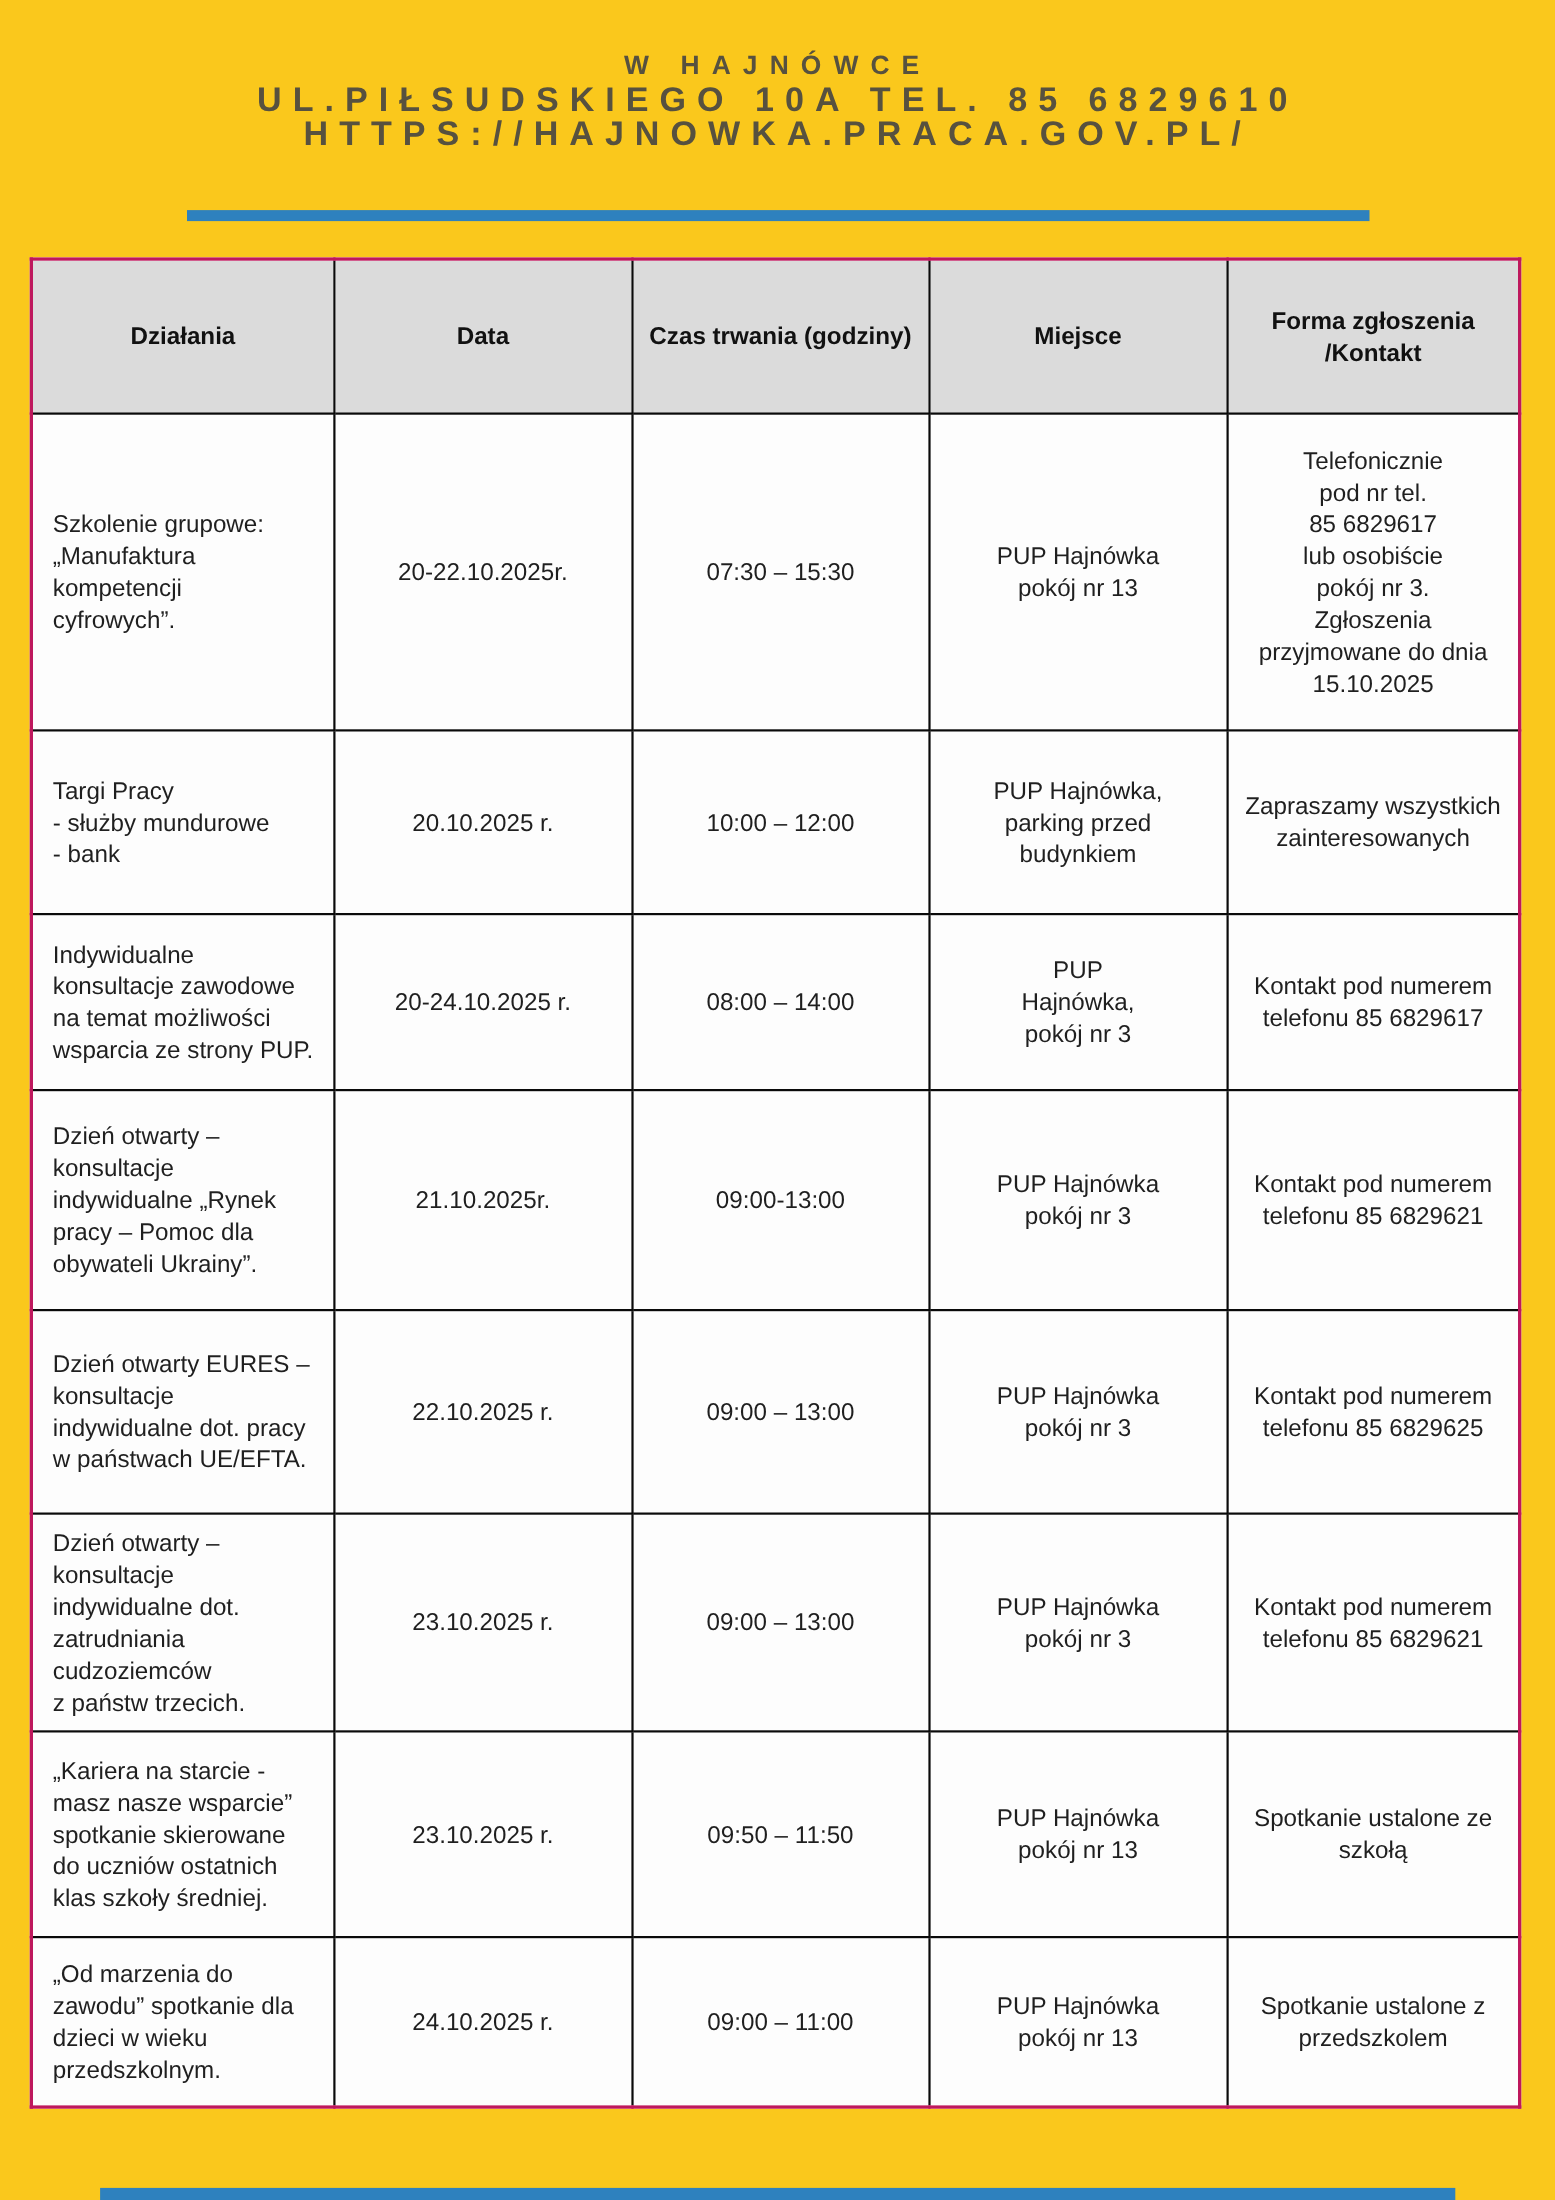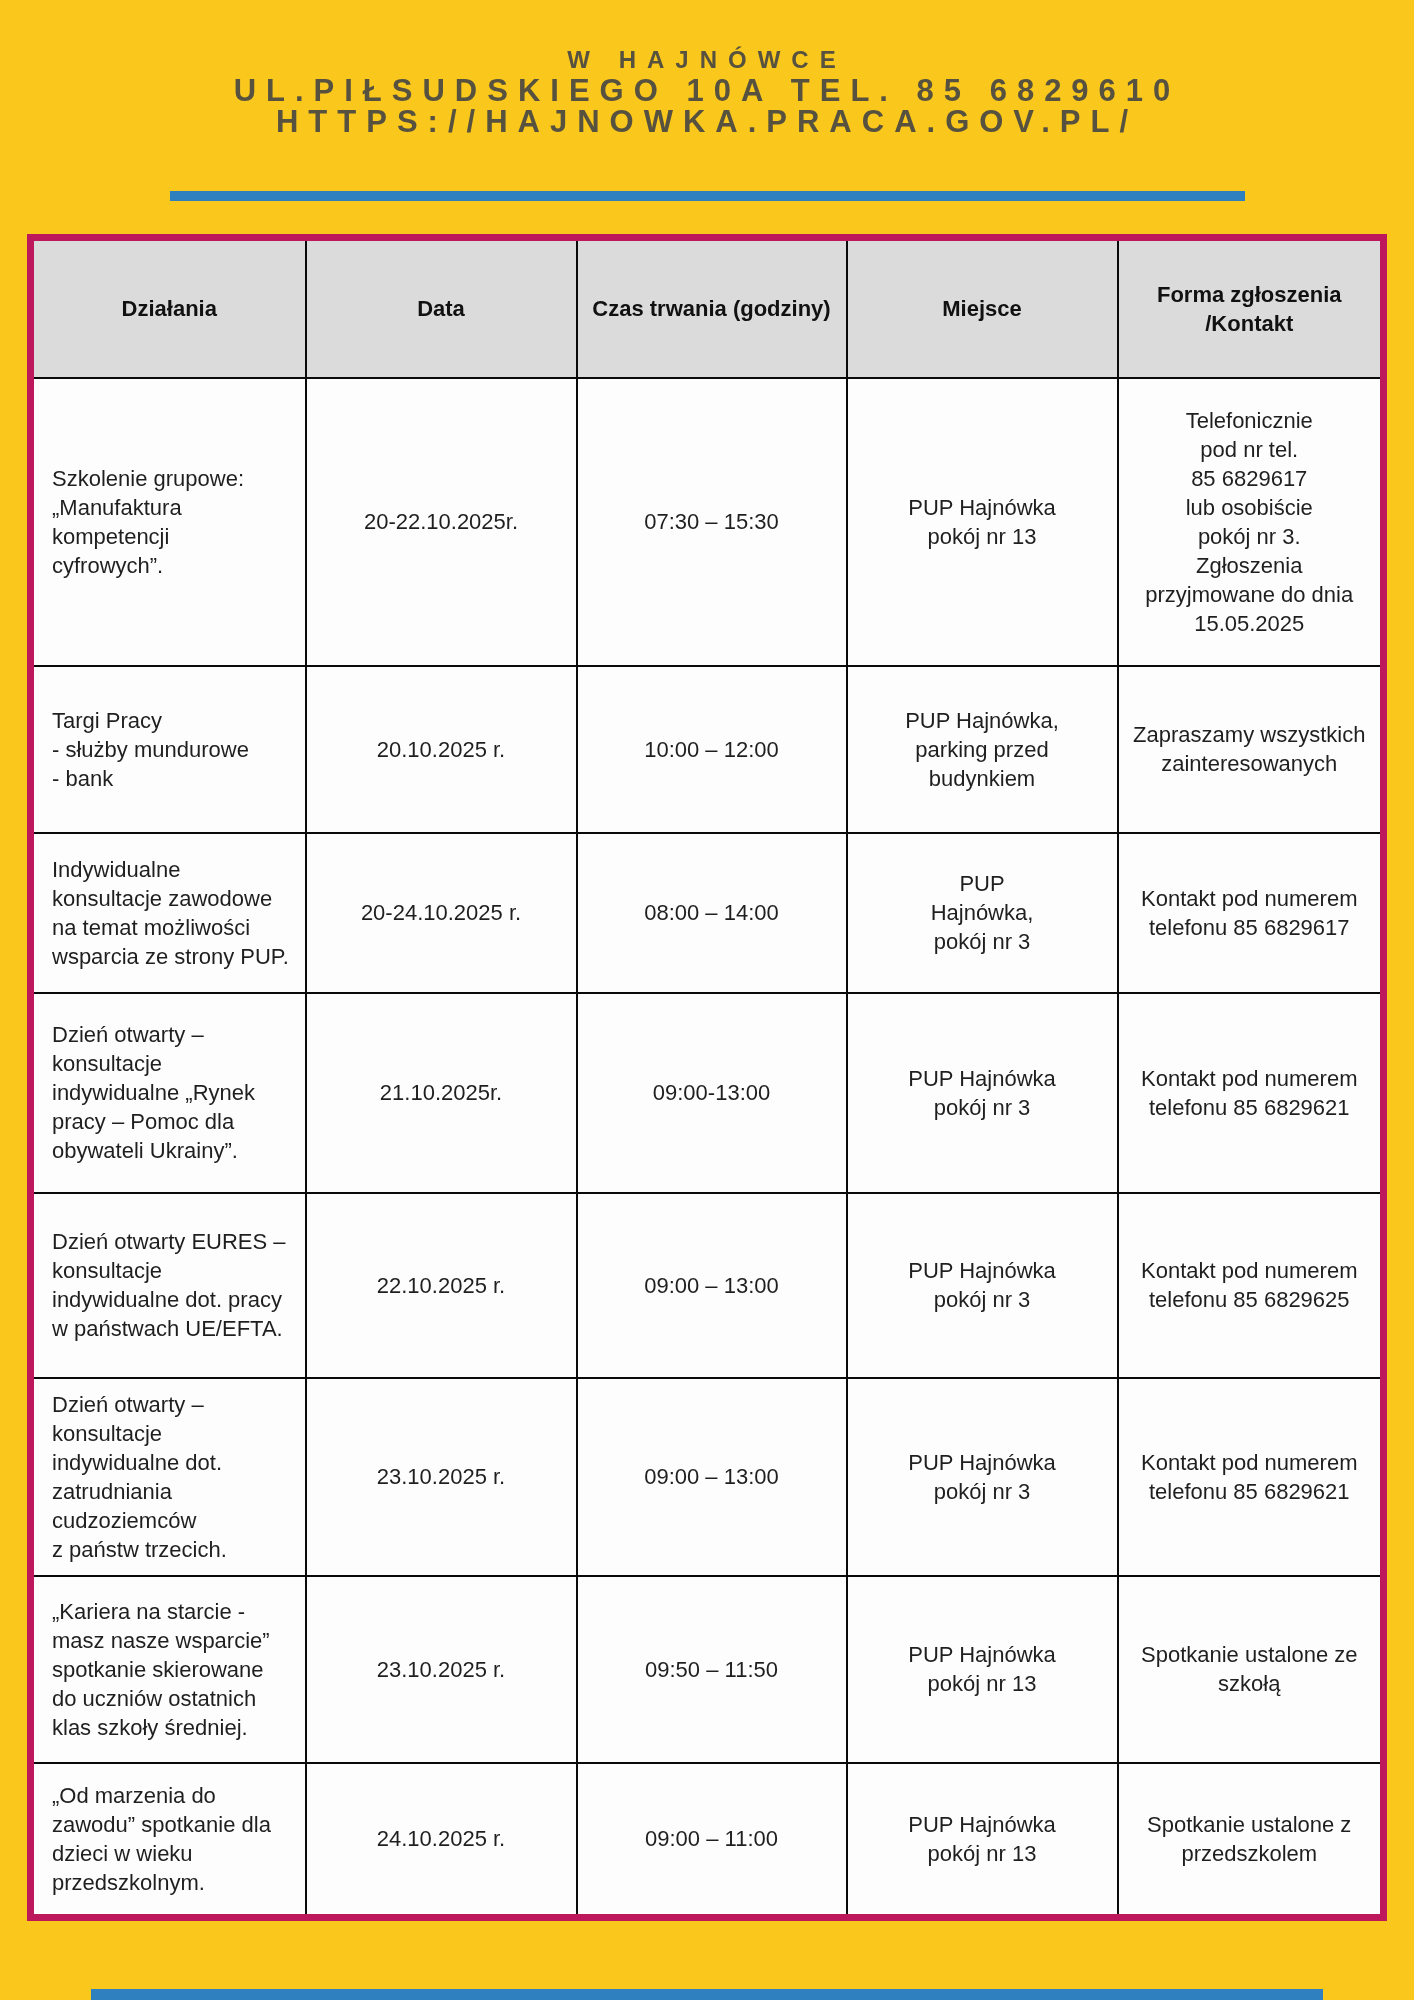--- a/index.html
+++ b/index.html
@@ -46,21 +46,21 @@
     background: #2E81BE;
   }
 
   
   table.schedule {
     border-collapse: collapse;
     margin: 33px 0 0 27px;
     width: 1353px;
     table-layout: fixed;
     background: #FDFDFD;
-    border: 7px solid #be185d;
+    border: 3px solid #be185d;
   }
   table.schedule th, table.schedule td {
     border: 2px solid #0A0A0A;
     vertical-align: middle;
     color: #1F1F1F;
     font-size: 22px;
     line-height: 29px;
     white-space: pre-line;
     overflow: hidden;
   }
@@ -126,21 +126,21 @@
     <td class="cell-center">07:30 – 15:30</td>
     <td class="cell-center">PUP Hajnówka
 pokój nr 13</td>
     <td class="cell-center">Telefonicznie
 pod nr tel.
 85 6829617
 lub osobiście
 pokój nr 3.
 Zgłoszenia
 przyjmowane do dnia
-15.05.2025</td>
+15.10.2025</td>
   </tr>
 
   <tr style="height:167px">
     <td class="cell-activity">Targi Pracy
 - służby mundurowe
 - bank</td>
     <td class="cell-center">20.10.2025 r.</td>
     <td class="cell-center">10:00 – 12:00</td>
     <td class="cell-center">PUP Hajnówka,
 parking przed

